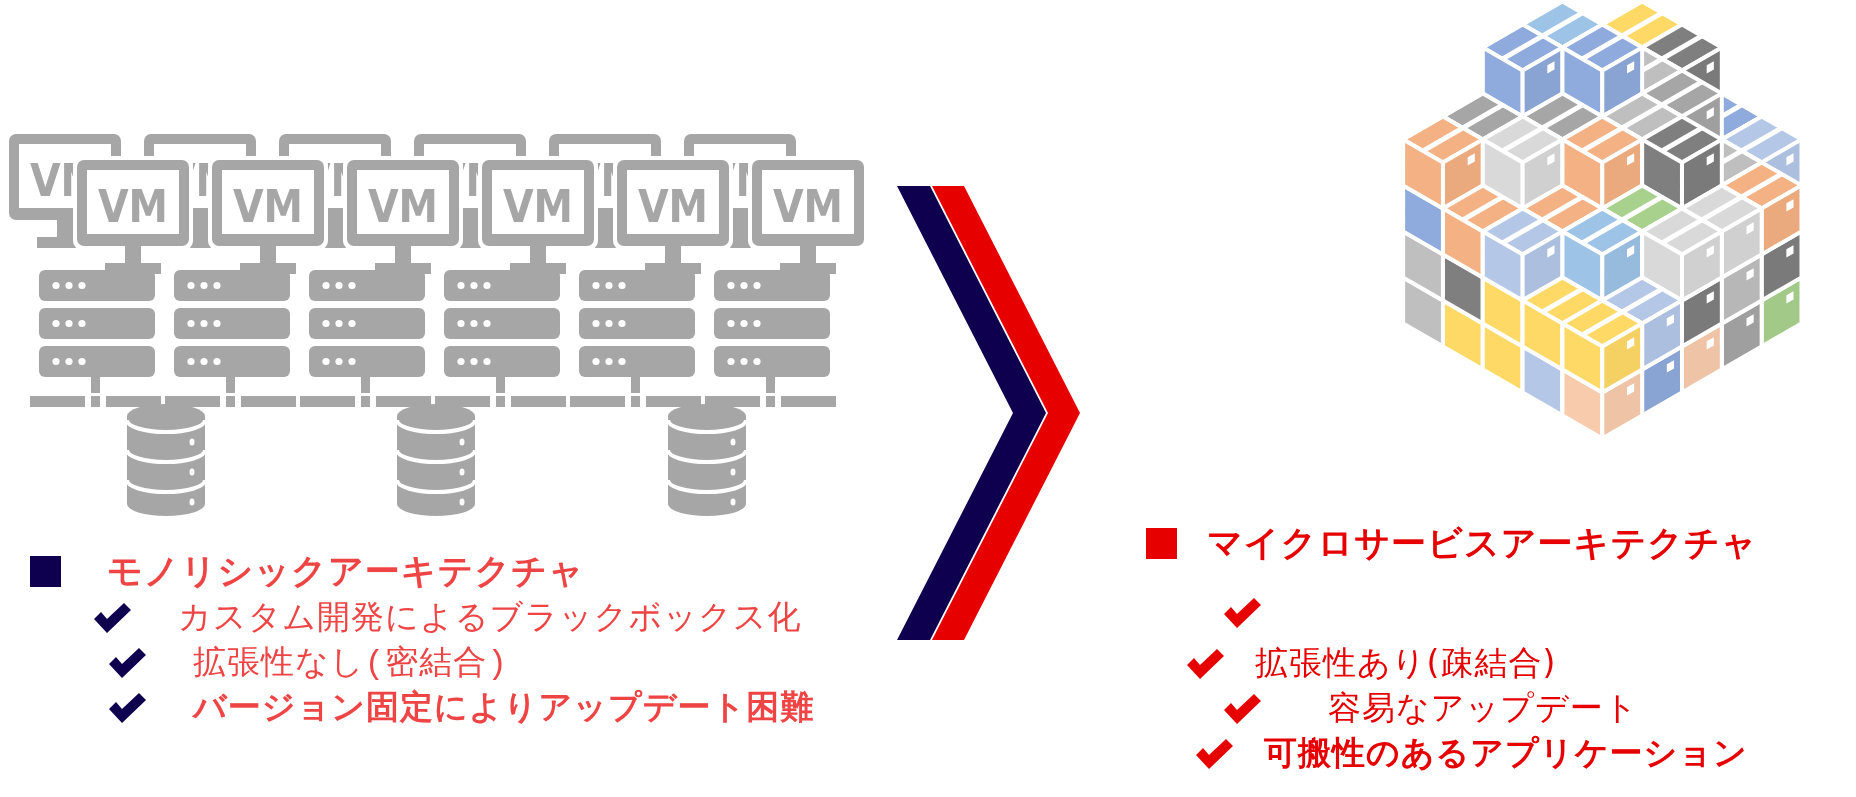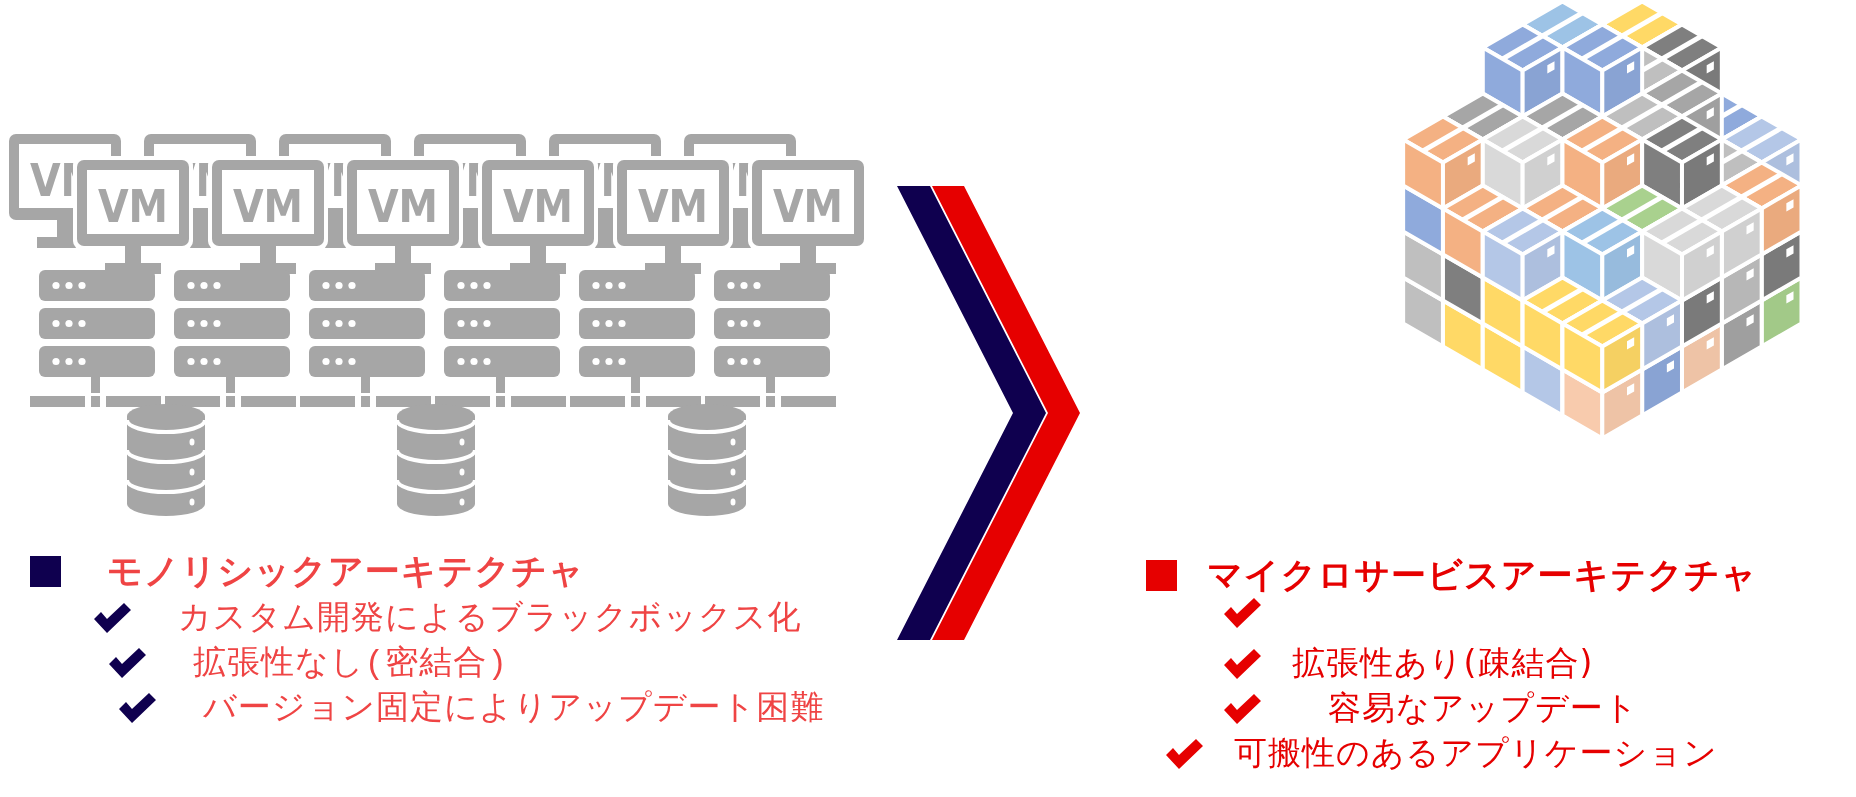--- a/index.html
+++ b/index.html
@@ -1003,46 +1003,46 @@
       <path d="M2,17 L9,10 L15,17 L32,1 L39,8 L15,31 Z" fill="#0f004f"></path>
     </svg>
   <span>カスタム開発によるブラックボックス化</span>
 </div>
 <div class="bullet left" style="left:107px;top:640px;font-family:Liberation Mono, monospace;">
   <svg class="chk" viewBox="0 0 40 32">
       <path d="M2,17 L9,10 L15,17 L32,1 L39,8 L15,31 Z" fill="#0f004f"></path>
     </svg>
   <span>拡張性なし(密結合)</span>
 </div>
-<div class="bullet left" style="left:117px;top:685px;">
+<div class="bullet left" style="left:107px;top:685px;font-weight:bold;">
   <svg class="chk" viewBox="0 0 40 32">
       <path d="M2,17 L9,10 L15,17 L32,1 L39,8 L15,31 Z" fill="#0f004f"></path>
     </svg>
   <span>バージョン固定によりアップデート困難</span>
 </div>
 
-<div class="section-title right" style="left:1146px;top:552px;">
+<div class="section-title right" style="left:1146px;top:520px;">
   <div class="sq" style="background:#e60000;"></div>
   <span>マイクロサービスアーキテクチャ</span>
 </div>
 <div class="bullet right" style="left:1222px;top:597px;">
   <svg class="chk" viewBox="0 0 40 32">
       <path d="M2,17 L9,10 L15,17 L32,1 L39,8 L15,31 Z" fill="#e60000"></path>
     </svg>
 </div>
-<div class="bullet right" style="left:1222px;top:641px;justify-content:space-between;">
+<div class="bullet right" style="left:1185px;top:641px;justify-content:space-between;">
   <svg class="chk" viewBox="0 0 40 32">
       <path d="M2,17 L9,10 L15,17 L32,1 L39,8 L15,31 Z" fill="#e60000"></path>
     </svg>
   <span>拡張性あり(疎結合)</span>
 </div>
 <div class="bullet right" style="left:1222px;top:686px;gap:36px;">
   <svg class="chk" viewBox="0 0 40 32">
       <path d="M2,17 L9,10 L15,17 L32,1 L39,8 L15,31 Z" fill="#e60000"></path>
     </svg>
   <span>容易なアップデート</span>
 </div>
-<div class="bullet right" style="left:1164px;top:731px;">
+<div class="bullet right" style="left:1194px;top:731px;font-weight:bold;">
   <svg class="chk" viewBox="0 0 40 32">
       <path d="M2,17 L9,10 L15,17 L32,1 L39,8 L15,31 Z" fill="#e60000"></path>
     </svg>
   <span>可搬性のあるアプリケーション</span>
 </div>
 
 </body></html>

